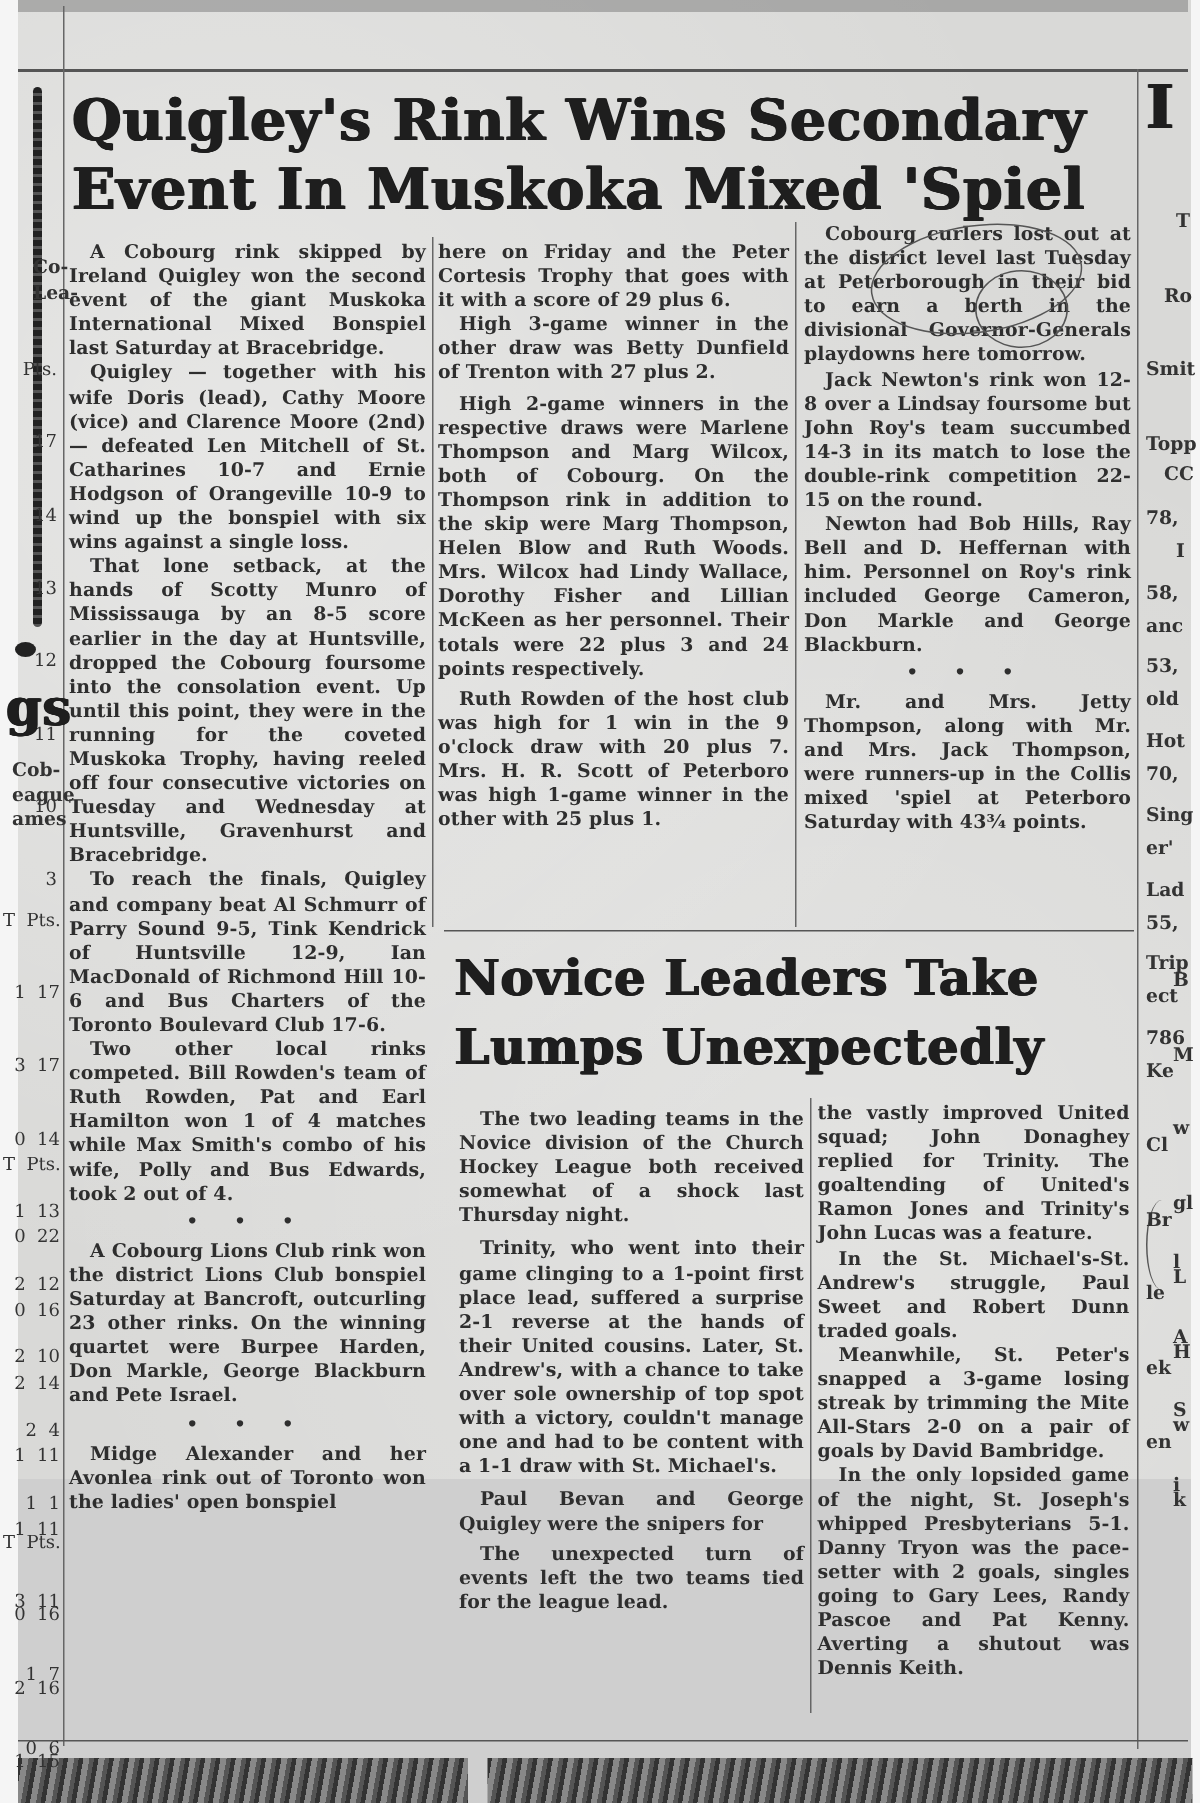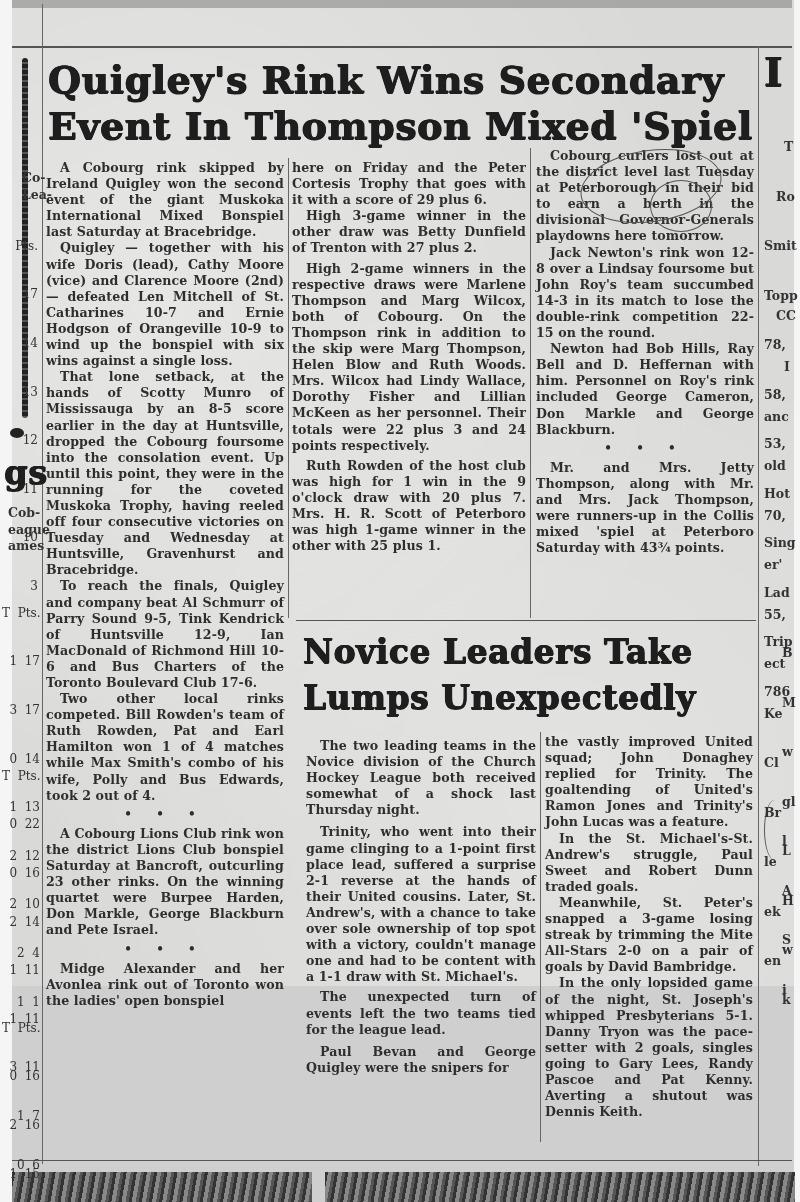--- a/index.html
+++ b/index.html
@@ -51,21 +51,21 @@
 
   <div class="scan-white" style="left:0;top:0;width:12px;height:1202px;"></div>
   <div class="scan-white" style="left:794px;top:0;width:6px;height:1202px;"></div>
 
   <div style="position:absolute;left:12px;top:0;width:780px;height:8px;background:#777;opacity:0.5;"></div>
   <div class="hr" style="left:12px;top:46px;width:780px;"></div>
   <div class="vr" style="left:42px;top:4px;height:1160px;"></div>
   <div class="border-wavy"></div>
 
   <div class="headline" style="left:48px;top:58px;font-size:38px;line-height:44px;">Quigley's Rink Wins Secondary</div>
-  <div class="headline" style="left:48px;top:104px;font-size:38px;line-height:44px;">Event In Thompson Mixed 'Spiel</div>
+  <div class="headline" style="left:48px;top:104px;font-size:38px;line-height:44px;">Event In Muskoka Mixed 'Spiel</div>
 
   <div class="vr" style="left:758px;top:46px;height:1120px;"></div>
   <div class="vr" style="left:288px;top:158px;height:460px;"></div>
   <div class="vr" style="left:530px;top:148px;height:470px;"></div>
 
   <div class="col" style="left:46px;top:160px;width:238px;">
     <p>A Cobourg rink skipped by Ireland Quigley won the second event of the giant Muskoka International Mixed Bonspiel last Saturday at Bracebridge.</p>
     <p>Quigley — together with his wife Doris (lead), Cathy Moore (vice) and Clarence Moore (2nd) — defeated Len Mitchell of St. Catharines 10-7 and Ernie Hodgson of Orangeville 10-9 to wind up the bonspiel with six wins against a single loss.</p>
     <p>That lone setback, at the hands of Scotty Munro of Mississauga by an 8-5 score earlier in the day at Huntsville, dropped the Cobourg foursome into the consolation event. Up until this point, they were in the running for the coveted Muskoka Trophy, having reeled off four consecutive victories on Tuesday and Wednesday at Huntsville, Gravenhurst and Bracebridge.</p>
     <p>To reach the finals, Quigley and company beat Al Schmurr of Parry Sound 9-5, Tink Kendrick of Huntsville 12-9, Ian MacDonald of Richmond Hill 10-6 and Bus Charters of the Toronto Boulevard Club 17-6.</p>
@@ -98,22 +98,22 @@
   <div class="hr" style="left:296px;top:620px;width:460px;height:1px;"></div>
 
   <div class="headline" style="left:303px;top:678px;font-size:33px;line-height:40px;">Lumps Unexpectedly</div>
   <div class="headline" style="left:303px;top:632px;font-size:33px;line-height:40px;">Novice Leaders Take</div>
 
   <div class="vr" style="left:540px;top:732px;height:410px;"></div>
 
   <div class="col" style="left:306px;top:738px;width:230px;">
     <p>The two leading teams in the Novice division of the Church Hockey League both received somewhat of a shock last Thursday night.</p>
     <p style="margin-top:6px;">Trinity, who went into their game clinging to a 1-point first place lead, suffered a surprise 2-1 reverse at the hands of their United cousins. Later, St. Andrew's, with a chance to take over sole ownership of top spot with a victory, couldn't manage one and had to be content with a 1-1 draw with St. Michael's.</p>
+    <p style="margin-top:6px;">Paul Bevan and George Quigley were the snipers for</p>
     <p style="margin-top:4px;">The unexpected turn of events left the two teams tied for the league lead.</p>
-    <p style="margin-top:6px;">Paul Bevan and George Quigley were the snipers for</p>
   </div>
 
   <div class="col" style="left:545px;top:734px;width:208px;">
     <p class="noind">the vastly improved United squad; John Donaghey replied for Trinity. The goaltending of United's Ramon Jones and Trinity's John Lucas was a feature.</p>
     <p>In the St. Michael's-St. Andrew's struggle, Paul Sweet and Robert Dunn traded goals.</p>
     <p>Meanwhile, St. Peter's snapped a 3-game losing streak by trimming the Mite All-Stars 2-0 on a pair of goals by David Bambridge.</p>
     <p>In the only lopsided game of the night, St. Joseph's whipped Presbyterians 5-1. Danny Tryon was the pace-setter with 2 goals, singles going to Gary Lees, Randy Pascoe and Pat Kenny. Averting a shutout was Dennis Keith.</p>
   </div>
 
   <div class="hr" style="left:12px;top:1160px;width:780px;height:1px;"></div>

